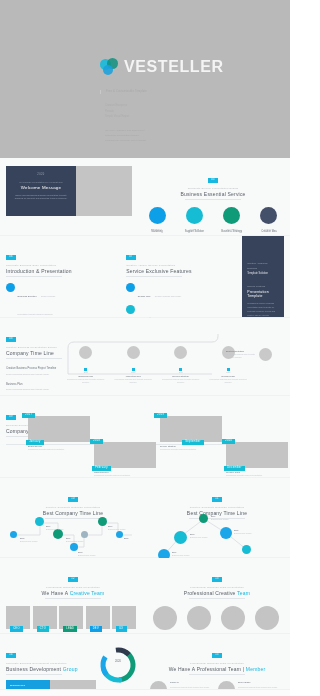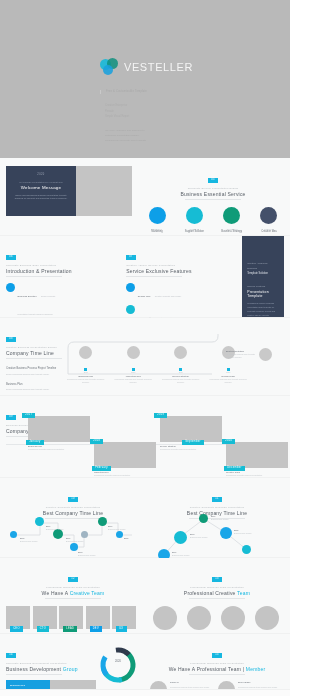--- a/index.html
+++ b/index.html
@@ -19,21 +19,21 @@
   .cover-inner { position:absolute; left:100px; top:58px; width:150px; }
   .logo-row { display:flex; align-items:center; gap:4px; }
   .logo-mark { width:20px; height:18px; position:relative; flex:none; }
   .logo-mark i {
     position:absolute; border-radius:50%; display:block;
   }
   .lm1 { width:11px; height:11px; left:0;   top:1px;  background:#1ab8d8; opacity:.92; }
   .lm2 { width:11px; height:11px; left:7px; top:0;    background:#0f8f7e; opacity:.85; }
   .lm3 { width:10px; height:10px; left:3px; top:7px;  background:#1aa0dd; opacity:.88; }
   .logo-text {
-    font-size:11px; letter-spacing:.6px; color:#f4f4f4; font-weight:400;
+    font-size:16px; letter-spacing:.6px; color:#f4f4f4; font-weight:700;
   }
   .cover-rule {
     margin-top:14px; border-left:1px solid #c9c9c9; padding-left:5px;
     width:100px;
   }
   .cover-sub { font-size:2.6px; color:#a8a8a8; line-height:1.7; letter-spacing:.2px; }
   .cover-blk { margin-top:9px; padding-left:5px; }
   .cover-blk .l { font-size:2.6px; color:#adadad; line-height:2.1; }
   .cover-blk2 { margin-top:8px; padding-left:5px; }
   .cover-blk2 .l { font-size:2.5px; color:#a9a9a9; line-height:2.1; }

